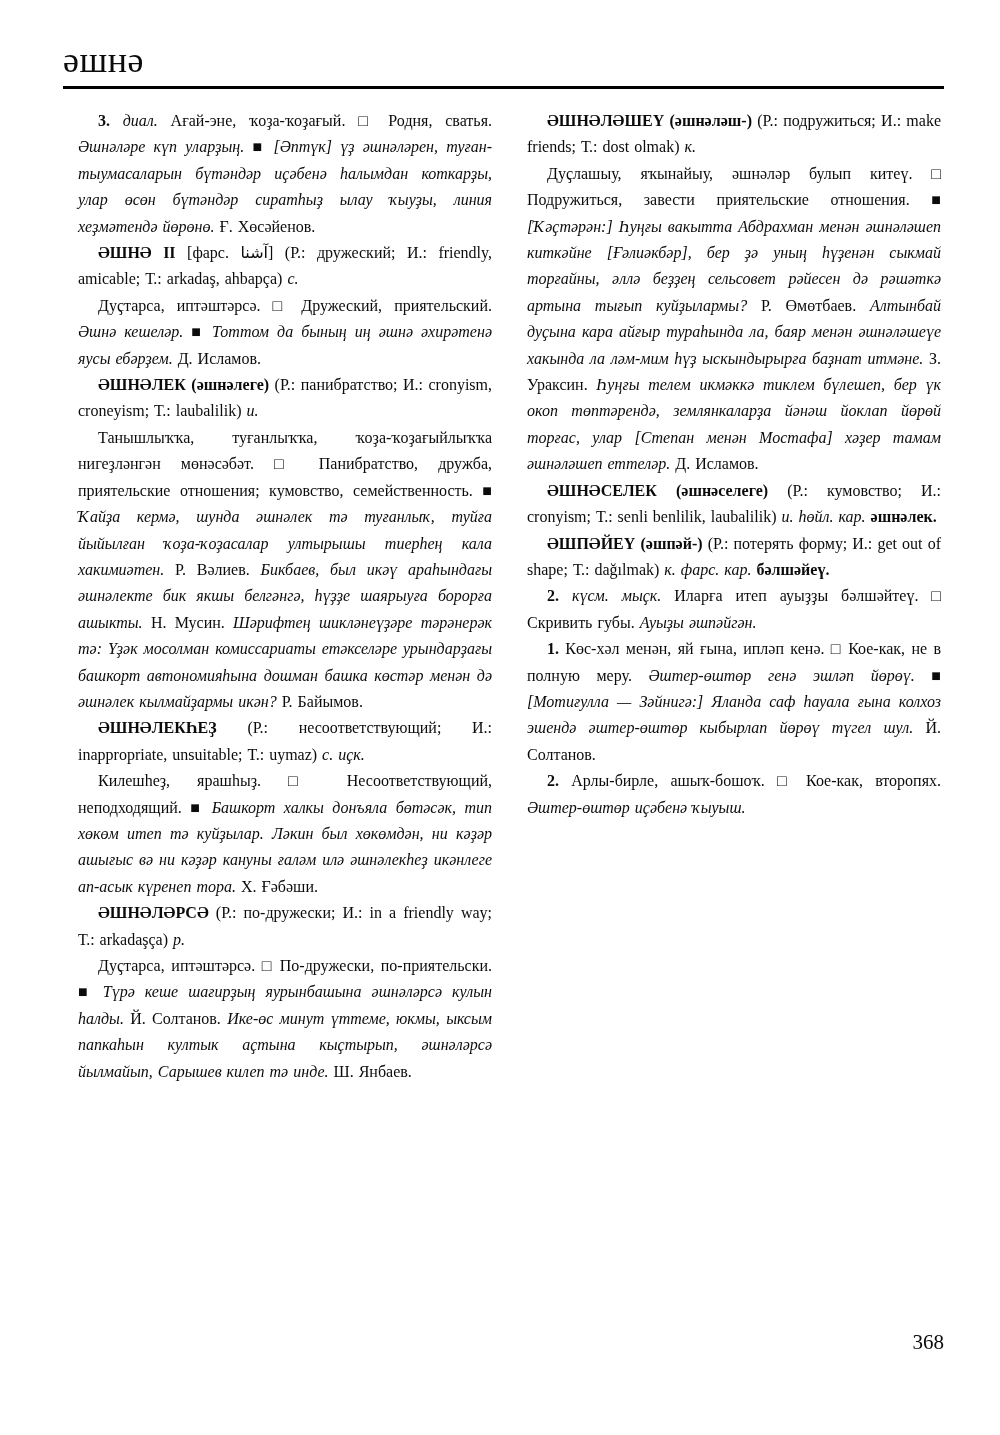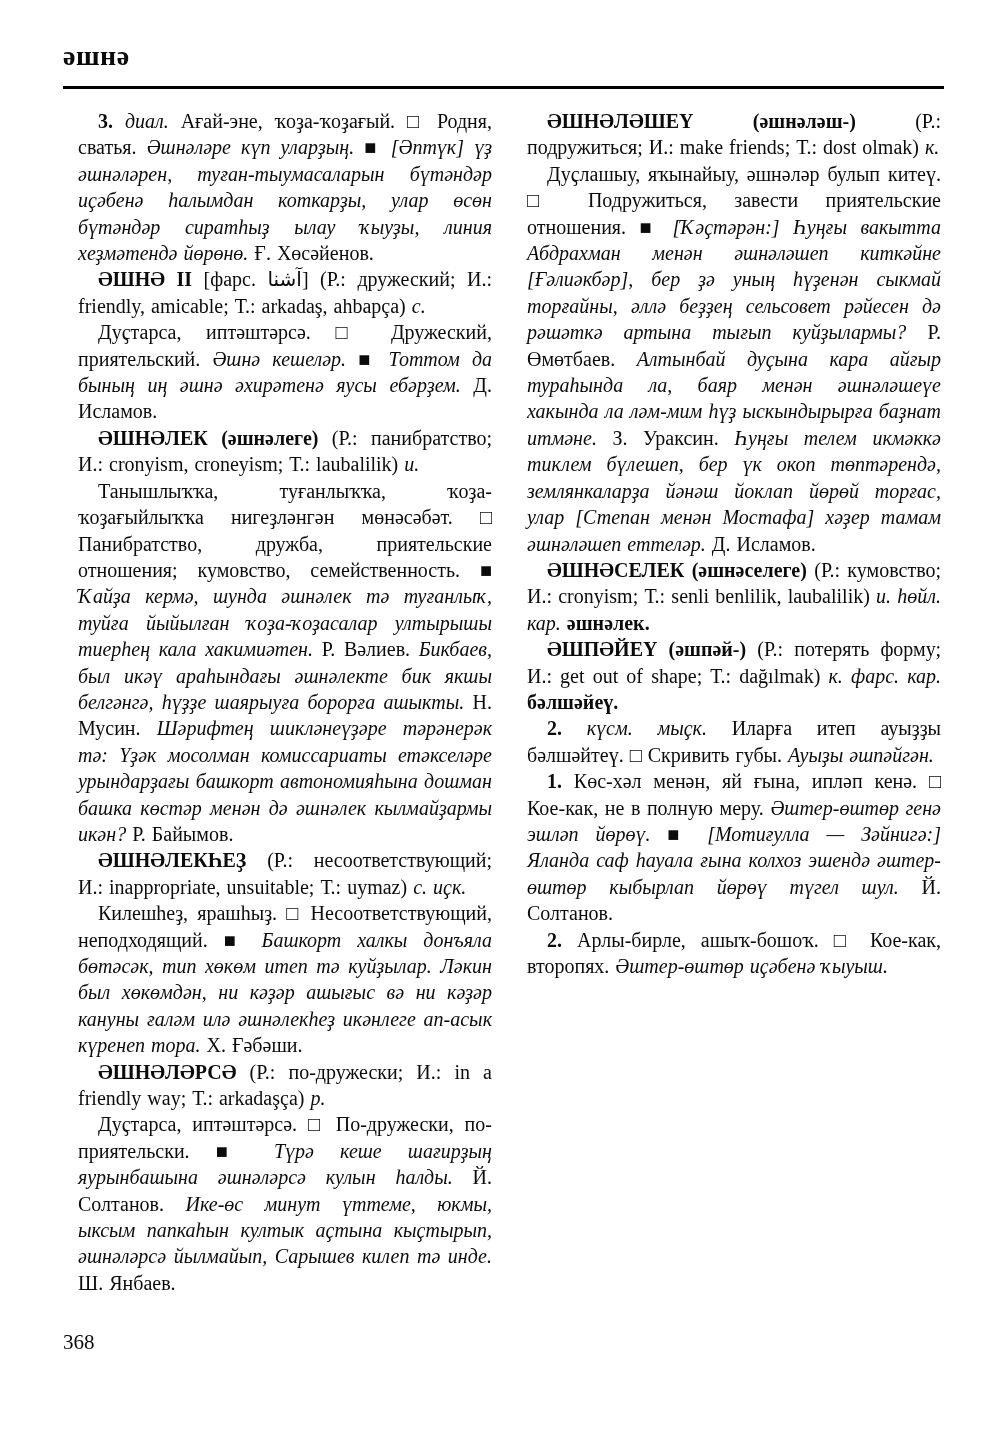--- a/index.html
+++ b/index.html
@@ -13,22 +13,22 @@
     height: 1435px;
     background: #ffffff;
     overflow: hidden;
     font-family: "Liberation Serif", "DejaVu Serif", "DejaVu Sans", serif;
     color: #0b0b0b;
   }
   .running-header {
     position: absolute;
     left: 63px;
     top: 42px;
-    font-size: 28px;
-    font-weight: bold;
+    font-size: 36px;
+    font-weight: normal;
     letter-spacing: 0.5px;
     line-height: 1;
   }
   .header-rule {
     position: absolute;
     left: 63px;
     top: 86px;
     width: 881px;
     height: 3px;
     background: #000000;
@@ -39,35 +39,35 @@
     top: 108px;
     width: 864px;
     display: flex;
     gap: 35px;
   }
   .column {
     width: 414px;
   }
   .para {
     margin: 0;
-    font-size: 20px;
+    font-size: 16px;
     line-height: 26.4px;
     text-align: justify;
     text-indent: 20px;
     word-spacing: 1px;
   }
   .seg-n { font-weight: normal; font-style: normal; }
   .seg-b { font-weight: bold;   font-style: normal; }
   .seg-i { font-weight: normal; font-style: italic; }
   .page-number {
     position: absolute;
     left: 63px;
     top: 1330px;
     width: 881px;
-    text-align: left;
+    text-align: right;
     font-size: 21px;
   }
 </style>
 </head>
 <body>
 
 <div class="page">
   <div class="running-header">әшнә</div>
   <div class="header-rule"></div>
 

